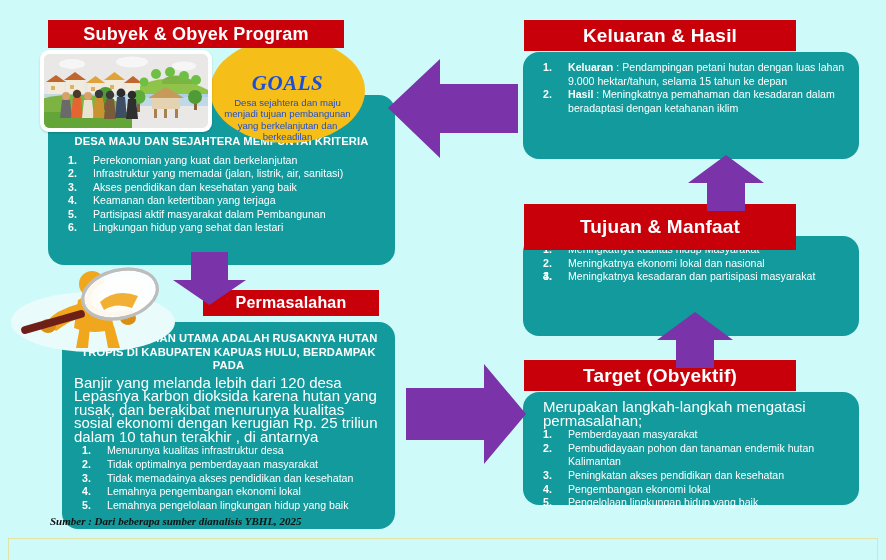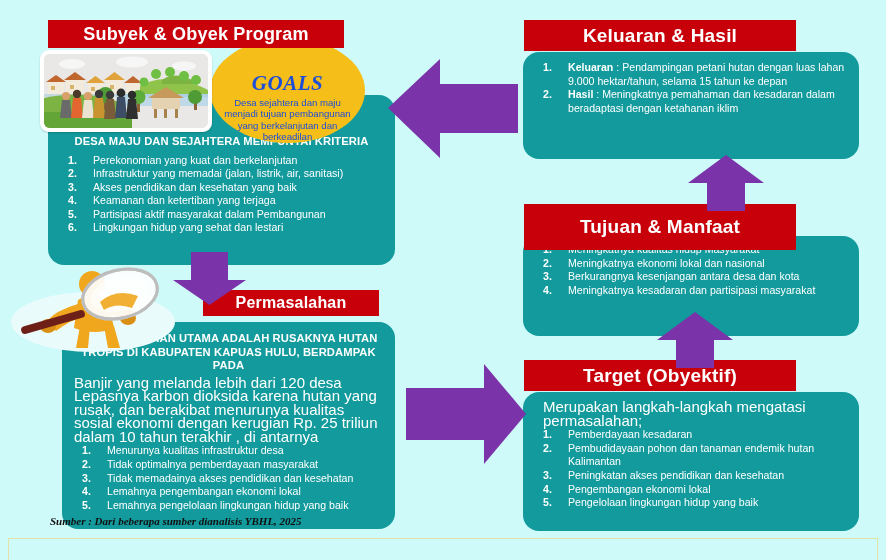--- a/index.html
+++ b/index.html
@@ -346,41 +346,41 @@
 
   <div class="banner" style="left:524px; top:204px; width:272px; height:46px; font-size:19px;">
     <span>Tujuan &amp; Manfaat</span>
   </div>
 
   <div class="card" style="left:523px; top:236px; width:336px; height:100px;">
     <div class="card-inner" style="padding-top:7px;">
       <ol class="num" style="margin-top:0;">
         <li><span class="n">1.</span><span>Meningkatnya kualitas hidup Masyarakat</span></li>
         <li><span class="n">2.</span><span>Meningkatnya ekonomi lokal dan nasional</span></li>
-        <li><span class="n">3.</span><span>Berkurangnya kesenjangan antara desa dan kota</span></li>
+        <li><span class="n">3.</span></li>
         <li><span class="n">4.</span><span>Meningkatnya kesadaran dan partisipasi masyarakat</span></li>
       </ol>
     </div>
   </div>
 
   <div class="arrow" style="left:656px; top:312px; width:78px; height:57px;">
     <svg width="78" height="57" viewBox="0 0 78 57">
       <path d="M39 0 L77 28 L58 28 L58 56 L20 56 L20 28 L1 28 Z" fill="#7A33A8"></path>
     </svg>
   </div>
 
   <div class="banner" style="left:524px; top:360px; width:272px; height:31px; font-size:19px;">
     <span>Target (Obyektif)</span>
   </div>
 
-  <div class="card" style="left:523px; top:392px; width:336px; height:139px;">
+  <div class="card" style="left:523px; top:392px; width:336px; height:113px;">
     <div class="card-inner" style="padding-top:8px;">
       <div class="free" style="padding-left:8px;">Merupakan langkah-langkah mengatasi permasalahan;</div>
       <ol class="num" style="margin-top:1px;">
-        <li><span class="n">1.</span><span>Pemberdayaan kesadaran</span></li>
+        <li><span class="n">1.</span><span>Pemberdayaan masyarakat</span></li>
         <li><span class="n">2.</span><span>Pembudidayaan pohon dan tanaman endemik hutan Kalimantan</span></li>
         <li><span class="n">3.</span><span>Peningkatan akses pendidikan dan kesehatan</span></li>
         <li><span class="n">4.</span><span>Pengembangan ekonomi lokal</span></li>
         <li><span class="n">5.</span><span>Pengelolaan lingkungan hidup yang baik</span></li>
       </ol>
     </div>
   </div>
 
   <div id="source" style="left:50px; top:515px;">Sumber : Dari beberapa sumber dianalisis YBHL, 2025</div>
 

